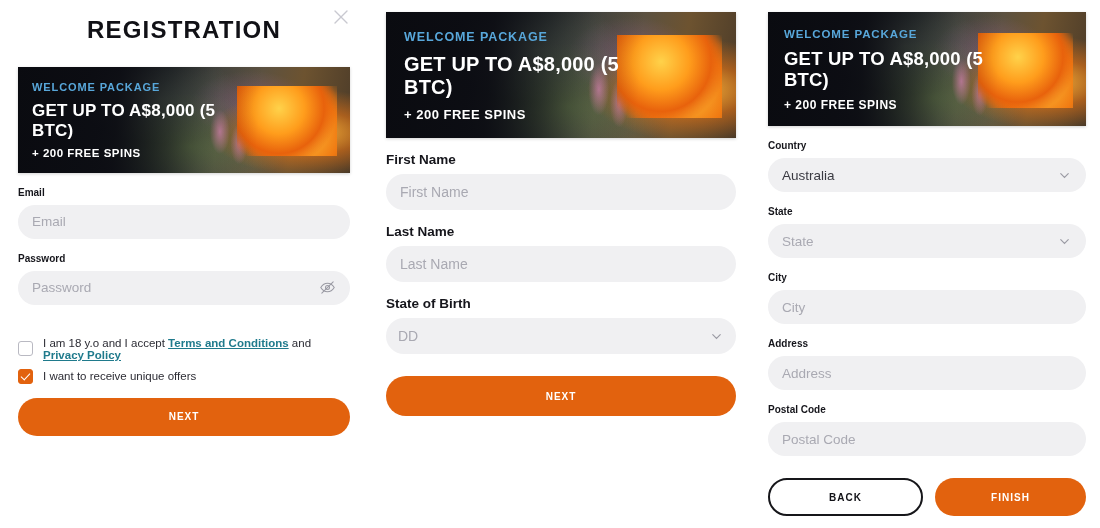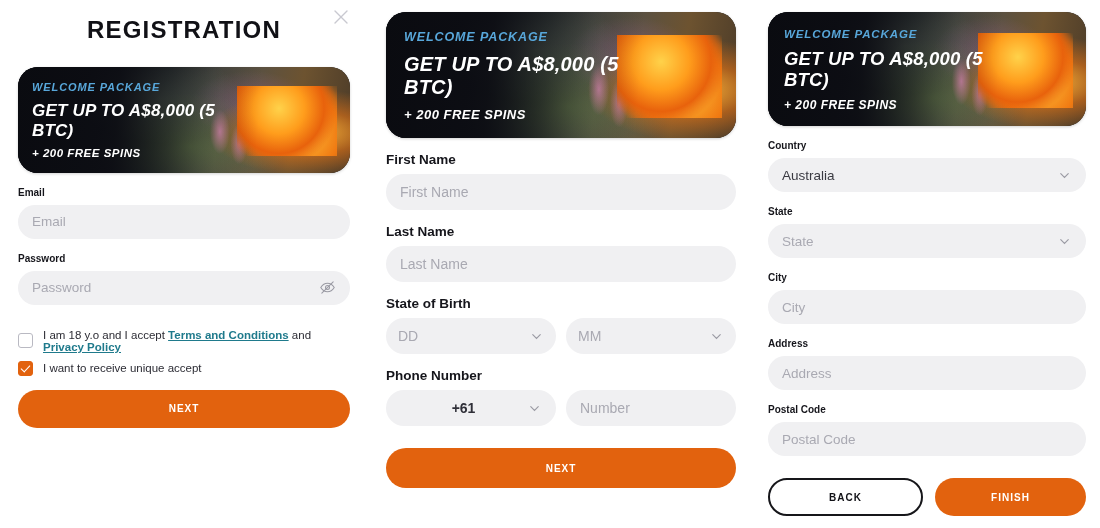--- a/index.html
+++ b/index.html
@@ -51,25 +51,24 @@
     width: 22px;
     height: 22px;
     color: #c9c9d0;
     cursor: pointer;
   }
   .close-icon svg { display: block; }
 
   
   .promo {
     position: relative;
-    border-radius: 20px;
+    border-radius: 0;
     overflow: hidden;
     background: #13151b;
     box-shadow: 0 1px 3px rgba(0,0,0,.18);
-    font-style: italic;
   }
   .promo-art {
     position: absolute;
     inset: 0;
     background:
       radial-gradient(ellipse 45% 60% at 88% 62%, rgba(255,186,60,.95) 0%, rgba(240,120,20,.55) 35%, rgba(120,50,10,0) 68%),
       radial-gradient(ellipse 26% 45% at 70% 35%, rgba(200,120,200,.30) 0%, rgba(90,40,90,0) 70%),
       radial-gradient(ellipse 40% 70% at 52% 75%, rgba(120,150,80,.55) 0%, rgba(50,60,40,0) 72%),
       radial-gradient(ellipse 35% 60% at 43% 30%, rgba(130,145,120,.50) 0%, rgba(40,50,45,0) 70%),
       linear-gradient(100deg, #0e1016 0%, #14161d 26%, #2b3030 43%, #4a4a43 56%, #5c5140 70%, #6d5330 82%, #4a3a28 100%);
@@ -198,21 +197,21 @@
 
   .row { display: flex; gap: 10px; }
   .row > .input-box { flex: 1; }
 
   .dob-seg { padding: 0 12px; }
   .phone-code { flex: 0 0 138px; justify-content: space-between; color: #2f2f38; font-weight: bold; }
   .phone-code .code-txt { flex: 1; text-align: center; font-size: 14px; }
   .phone-num { flex: 1; }
 
   
-  .checks { margin-top: 24px; }
+  .checks { margin-top: 32px; }
   .check-row {
     display: flex;
     align-items: center;
     margin-bottom: 8px;
     font-size: 11.5px;
     color: #2c2c34;
   }
   .cbox {
     width: 15px;
     height: 15px;
@@ -336,21 +335,21 @@
         <span class="cbox"></span>
         <span>
           <span>I am 18 y.o and I accept</span>
           <span class="tc-link">Terms and Conditions</span>
           <span>and</span>
           <span class="tc-link">Privacy Policy</span>
         </span>
       </div>
       <div class="check-row">
         <span class="cbox checked"></span>
-        <span>I want to receive unique accept</span>
+        <span>I want to receive unique offers</span>
       </div>
     </div>
 
     <button class="btn btn-primary">NEXT</button>
   </section>
 
   <section class="panel panel-2">
 
     <div class="promo">
       <div class="promo-art"></div>
@@ -382,47 +381,23 @@
       <label class="field-label">State of Birth</label>
       <div class="row">
         <div class="input-box select-box dob-seg">
           <span class="input-text">DD</span>
           <span class="chev-icon">
             <svg width="15" height="15" viewBox="0 0 24 24" fill="none" stroke="currentColor" stroke-width="1.8" stroke-linecap="round">
                 <polyline points="6 9 12 15 18 9"></polyline>
               </svg>
           </span>
         </div>
-        <div class="input-box select-box dob-seg">
-          <span class="input-text">MM</span>
-          <span class="chev-icon">
-            <svg width="15" height="15" viewBox="0 0 24 24" fill="none" stroke="currentColor" stroke-width="1.8" stroke-linecap="round">
-                <polyline points="6 9 12 15 18 9"></polyline>
-              </svg>
-          </span>
-        </div>
-      </div>
-    </div>
-
-    <div class="field">
-      <label class="field-label">Phone Number</label>
-      <div class="row">
-        <div class="input-box select-box phone-code">
-          <span class="code-txt">+61</span>
-          <span class="chev-icon">
-            <svg width="15" height="15" viewBox="0 0 24 24" fill="none" stroke="currentColor" stroke-width="1.8" stroke-linecap="round">
-                <polyline points="6 9 12 15 18 9"></polyline>
-              </svg>
-          </span>
-        </div>
-        <div class="input-box phone-num">
-          <span class="input-text">Number</span>
-        </div>
-      </div>
-    </div>
+      </div>
+    </div>
+
 
     <button class="btn btn-primary">NEXT</button>
   </section>
 
   <section class="panel panel-3">
 
     <div class="promo">
       <div class="promo-art"></div>
       <div class="promo-flora"></div>
       <div class="promo-dragon"></div>

